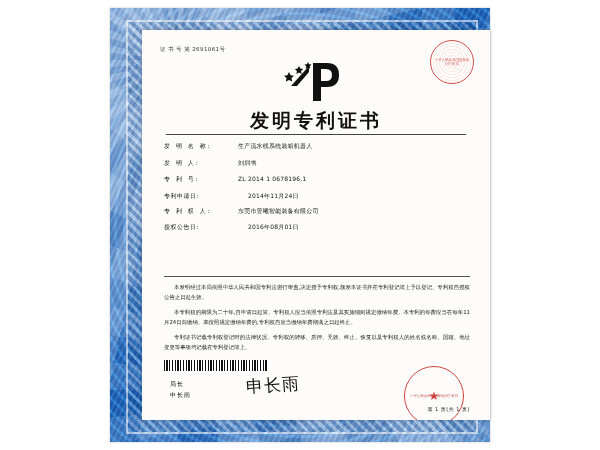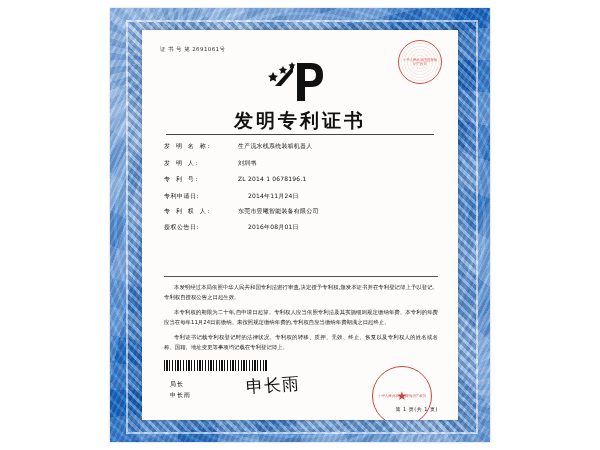--- a/index.html
+++ b/index.html
@@ -64,20 +64,21 @@
 
   .cert-paper {
     position: absolute;
     left: 142px;
     top: 30px;
     width: 316px;
     height: 390px;
     background: #fdfcfa;
     box-shadow: 0 0 3px rgba(0,0,0,0.3);
     overflow: hidden;
+    padding-left: 32px;
   }
 
   
   .serial {
     position: absolute;
     left: 18px;
     top: 16px;
     font-size: 5.5px;
     color: #333;
     letter-spacing: 0.4px;

